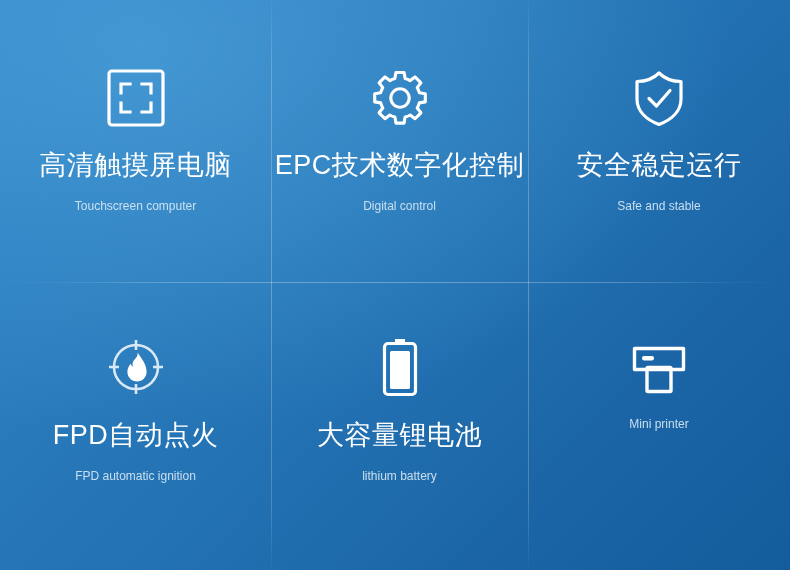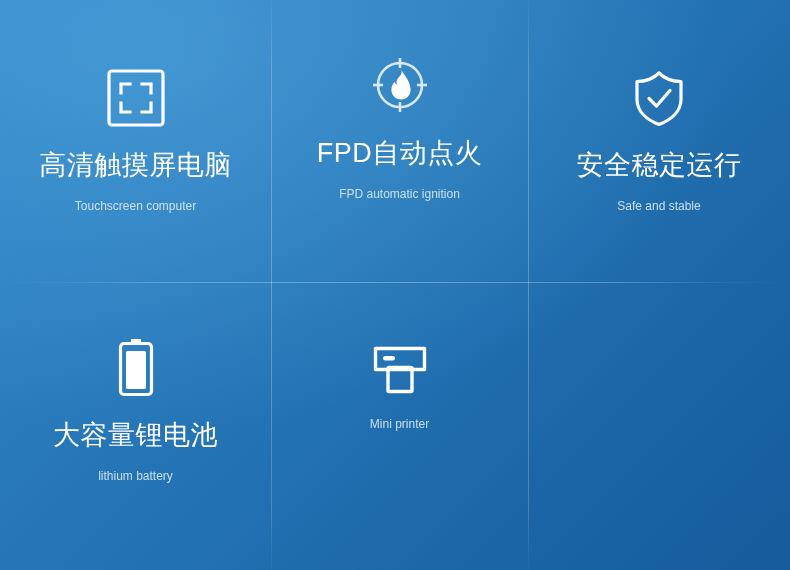--- a/index.html
+++ b/index.html
@@ -124,50 +124,68 @@
           <path d="M15 25 V16 H24" stroke="#ffffff" stroke-width="3.2" stroke-linecap="square" fill="none"></path>
           <path d="M36 16 H45 V25" stroke="#ffffff" stroke-width="3.2" stroke-linecap="square" fill="none"></path>
           <path d="M15 35 V44 H24" stroke="#ffffff" stroke-width="3.2" stroke-linecap="square" fill="none"></path>
           <path d="M36 44 H45 V35" stroke="#ffffff" stroke-width="3.2" stroke-linecap="square" fill="none"></path>
         </svg>
       </div>
       <div class="title">高清触摸屏电脑</div>
       <div class="subtitle">Touchscreen computer</div>
     </div>
 
+    <div class="cell r1">
+      <div class="icon-wrap">
+        <svg width="60" height="60" viewBox="0 0 60 60" fill="none">
+          <path d="M30 4.5
+                   l4.1 0 1.0 6.0 a20.2 20.2 0 0 1 5.1 2.1 l4.8-3.7 3.0 2.9 2.9 3.0 -3.7 4.8
+                   a20.2 20.2 0 0 1 2.1 5.1 l6.0 1.0 0 4.1 0 4.1 -6.0 1.0
+                   a20.2 20.2 0 0 1 -2.1 5.1 l3.7 4.8 -2.9 3.0 -3.0 2.9 -4.8-3.7
+                   a20.2 20.2 0 0 1 -5.1 2.1 l-1.0 6.0 -4.1 0 -4.1 0 -1.0-6.0
+                   a20.2 20.2 0 0 1 -5.1 -2.1 l-4.8 3.7 -3.0-2.9 -2.9-3.0 3.7-4.8
+                   a20.2 20.2 0 0 1 -2.1 -5.1 l-6.0-1.0 0-4.1 0-4.1 6.0-1.0
+                   a20.2 20.2 0 0 1 2.1 -5.1 l-3.7-4.8 2.9-3.0 3.0-2.9 4.8 3.7
+                   a20.2 20.2 0 0 1 5.1 -2.1 l1.0-6.0 z" stroke="#ffffff" stroke-width="3.1" stroke-linejoin="round" fill="none"></path>
+          <circle cx="30" cy="30" r="9.2" stroke="#ffffff" stroke-width="3.1" fill="none"></circle>
+        </svg>
+      </div>
+      <div class="title">EPC技术数字化控制</div>
+      <div class="subtitle">Digital control</div>
+    </div>
+
+    <div class="cell r1">
+      <div class="icon-wrap">
+        <svg width="58" height="60" viewBox="0 0 58 60" fill="none">
+          <path d="M29 5 C22.5 11.5 13.5 13.5 7 13.5 L7 31 C7 43.5 17 52 29 56.5 C41 52 51 43.5 51 31 L51 13.5 C44.5 13.5 35.5 11.5 29 5 Z" stroke="#ffffff" stroke-width="3.2" stroke-linejoin="round" fill="none"></path>
+          <path d="M19 30.5 L26.5 38 L40 22.5" stroke="#ffffff" stroke-width="3.2" stroke-linecap="round" stroke-linejoin="round" fill="none"></path>
+        </svg>
+      </div>
+      <div class="title">安全稳定运行</div>
+      <div class="subtitle">Safe and stable</div>
+    </div>
 
     <div class="cell r2">
       <div class="icon-wrap">
         <svg width="58" height="58" viewBox="0 0 58 58" fill="none">
           <circle cx="29" cy="29" r="22" stroke="#d9e8f6" stroke-width="2.6" fill="none"></circle>
           <path d="M29 2 V12" stroke="#d9e8f6" stroke-width="2.6" stroke-linecap="butt"></path>
           <path d="M29 46 V56" stroke="#d9e8f6" stroke-width="2.6" stroke-linecap="butt"></path>
           <path d="M2 29 H12" stroke="#d9e8f6" stroke-width="2.6" stroke-linecap="butt"></path>
           <path d="M46 29 H56" stroke="#d9e8f6" stroke-width="2.6" stroke-linecap="butt"></path>
           <path d="M30.6 14.5 c0.6 4.6 -3.1 6.3 -4.6 9.4 -1.1 2.3 -0.2 4.1 0.6 4.9
                    -1.4 -0.3 -2.5 -1.6 -2.9 -3.0 -2.0 2.3 -3.3 5.0 -3.3 7.9
                    0 5.6 4.3 9.8 9.6 9.8 5.3 0 9.6 -4.2 9.6 -9.8
                    0 -7.6 -5.6 -13.6 -9.0 -19.2 z" fill="#ffffff"></path>
         </svg>
       </div>
       <div class="title">FPD自动点火</div>
       <div class="subtitle">FPD automatic ignition</div>
     </div>
 
-    <div class="cell r1">
-      <div class="icon-wrap">
-        <svg width="58" height="60" viewBox="0 0 58 60" fill="none">
-          <path d="M29 5 C22.5 11.5 13.5 13.5 7 13.5 L7 31 C7 43.5 17 52 29 56.5 C41 52 51 43.5 51 31 L51 13.5 C44.5 13.5 35.5 11.5 29 5 Z" stroke="#ffffff" stroke-width="3.2" stroke-linejoin="round" fill="none"></path>
-          <path d="M19 30.5 L26.5 38 L40 22.5" stroke="#ffffff" stroke-width="3.2" stroke-linecap="round" stroke-linejoin="round" fill="none"></path>
-        </svg>
-      </div>
-      <div class="title">安全稳定运行</div>
-      <div class="subtitle">Safe and stable</div>
-    </div>
-
     <div class="cell r2">
       <div class="icon-wrap">
         <svg width="44" height="62" viewBox="0 0 44 62" fill="none">
           <path d="M17 3 H27 V8 H17 Z" fill="#ffffff"></path>
           <rect x="6.5" y="7.5" width="31" height="51" rx="3.5" stroke="#ffffff" stroke-width="3.2" fill="none"></rect>
           <rect x="12" y="15" width="20" height="38" rx="1.5" fill="#ffffff"></rect>
         </svg>
       </div>
       <div class="title">大容量锂电池</div>
       <div class="subtitle">lithium battery</div>

